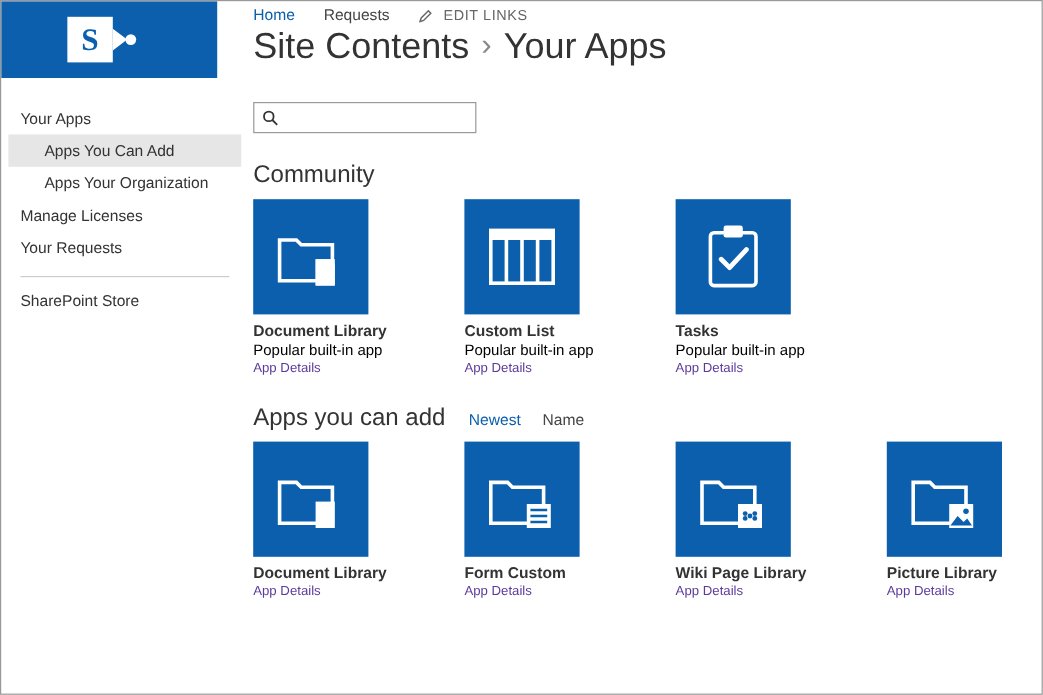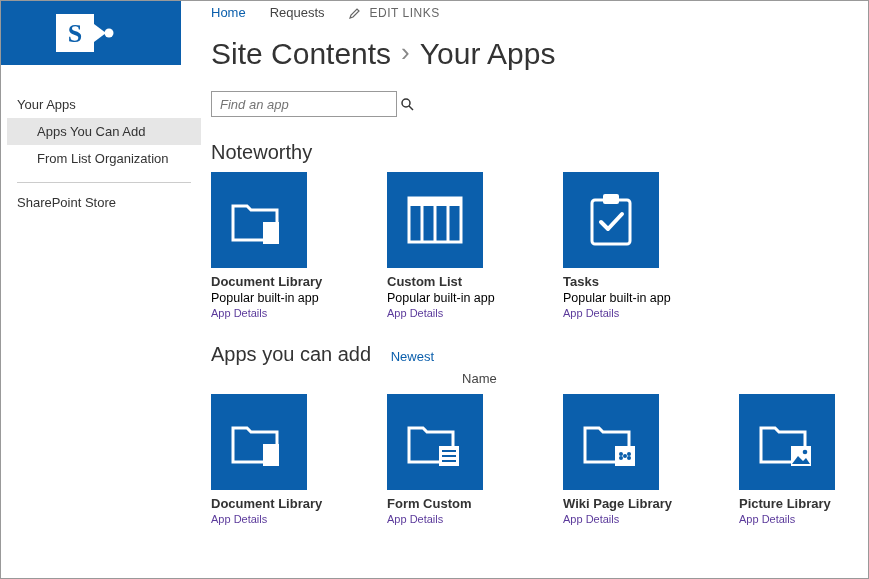--- a/index.html
+++ b/index.html
@@ -40,21 +40,21 @@
     gap: 9px;
     color: #666;
     font-size: 12px;
     letter-spacing: .5px;
     cursor: pointer;
   }
   .page-title {
     font-size: 30px;
     font-weight: 300;
     color: #333;
-    margin-top: 17px;
+    margin-top: 2px;
     display: flex;
     align-items: flex-start;
     gap: 10px;
   }
   .page-title .sep { color: #888; font-size: 26px; }
   .page-title a { color: #333; cursor: pointer; }
   .body-row { display: flex; }
   .sidebar {
     width: 200px;
     padding: 20px 0 0 6px;
@@ -100,27 +100,27 @@
   .section-heading {
     font-size: 20px;
     font-weight: 300;
     color: #333;
     margin: 24px 0 8px;
   }
   .section-heading .sort-links {
     font-size: 13px;
     font-weight: 400;
     display: inline-flex;
-    gap: 28px;
+    gap: 18px;
     margin-left: 14px;
     text-align: center;
   }
   .sort-links .sort { cursor: pointer; }
   .sort-links .sort.active { color: #0b5fac; }
-  .sort-links .sort.inactive { color: #444; margin-top: 22px; }
+  .sort-links .sort.inactive { color: #444; }
   .tiles {
     display: flex;
     gap: 80px;
   }
   .tile { width: 96px; }
   .tiles.second { gap: 80px; }
   .tile-box {
     width: 96px;
     height: 96px;
     background: #0b5fac;
@@ -179,37 +179,38 @@
       <span class="sep">›</span>
       <span>Your Apps</span>
     </div>
   </div>
 </div>
 
 <div class="body-row">
   <div class="sidebar">
     <div class="item">Your Apps</div>
     <div class="sub selected">Apps You Can Add</div>
-    <div class="sub">From List Organization</div>
+    <div class="sub">Apps Your Organization</div>
+    <div class="item">Manage Licenses</div>
+    <div class="item">Your Requests</div>
     <div class="divider"></div>
     <div class="item" style="padding-top:12px">SharePoint Store</div>
   </div>
 
   <div class="main">
     <div class="search-box">
-      <input type="text" placeholder="Find an app" style="">
       <span class="mag">
         <svg width="14" height="14" viewBox="0 0 14 14">
           <circle cx="6" cy="6" r="4" fill="none" stroke="#333" stroke-width="1.5"></circle>
           <line x1="9" y1="9" x2="13" y2="13" stroke="#333" stroke-width="1.5"></line>
         </svg>
       </span>
     </div>
 
-    <div class="section-heading">Noteworthy</div>
+    <div class="section-heading">Community</div>
 
     <div class="tiles">
 
       <div class="tile">
         <div class="tile-box">
           <svg width="60" height="56" viewBox="0 0 60 56">
             <path d="M4 14 L4 48 L48 48 L48 18 L22 18 L18 14 Z" fill="none" stroke="#fff" stroke-width="3"></path>
             <rect x="34" y="30" width="16" height="22" fill="#fff"></rect>
             <path d="M34 30 L46 30 L50 34 L50 52 L34 52 Z" fill="#fff"></path>
           </svg>

